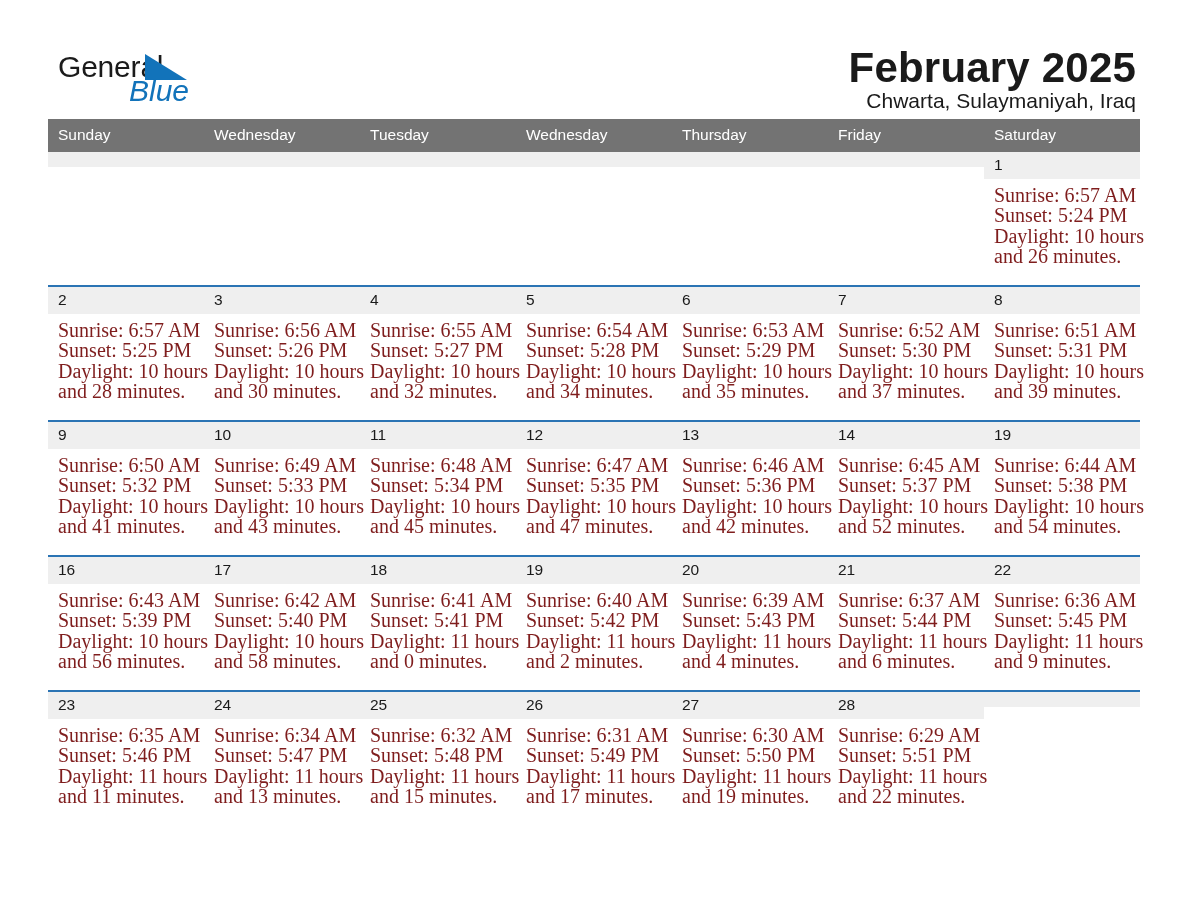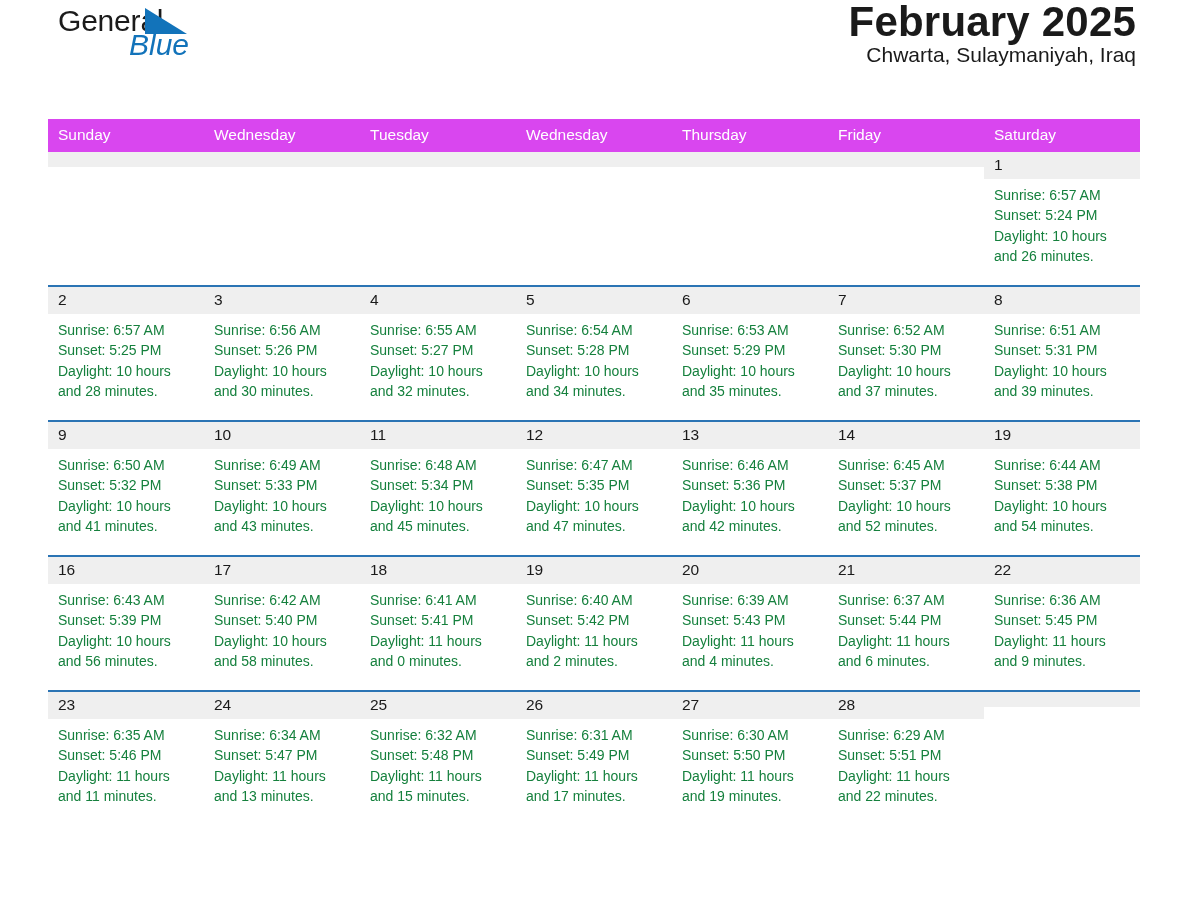--- a/index.html
+++ b/index.html
@@ -20,20 +20,21 @@
     height: 918px;
     box-sizing: border-box;
     padding: 0 48px;
   }
 
   
   .topbar {
     display: flex;
     align-items: flex-start;
     justify-content: flex-end;
+    padding-top: 46px;
     height: 102px;
     box-sizing: border-box;
   }
   .logo {
     position: relative;
     width: 150px;
     height: 66px;
     flex: 0 0 auto;
   }
   .logo-general {
@@ -85,21 +86,21 @@
   }
 
   
   .calendar {
     width: 1092px;
     border-collapse: collapse;
     table-layout: fixed;
     margin-top: 17px;
   }
   .calendar th {
-    background: #d946ef;
+    background: #737373;
     color: #ffffff;
     font-size: 15.5px;
     font-weight: normal;
     text-align: left;
     padding: 7px 0 8px 10px;
     border: none;
     height: 15px;
   }
   .calendar td {
     vertical-align: top;
@@ -119,23 +120,24 @@
     padding: 5px 0 6px 10px;
     line-height: 1.05;
     min-height: 15px;
     box-sizing: border-box;
   }
   .daynum.empty {
     color: transparent;
   }
   .details {
     padding: 6px 8px 0 10px;
-    font-size: 14px;
+    font-size: 20px;
     line-height: 20.2px;
-    color: #15803d;
+    color: #7f1d1d;
+    font-family: Liberation Serif, serif;
   }
   .details div {
     white-space: nowrap;
   }
 </style>
 </head>
 <body>
 
 <div class="page">
 

